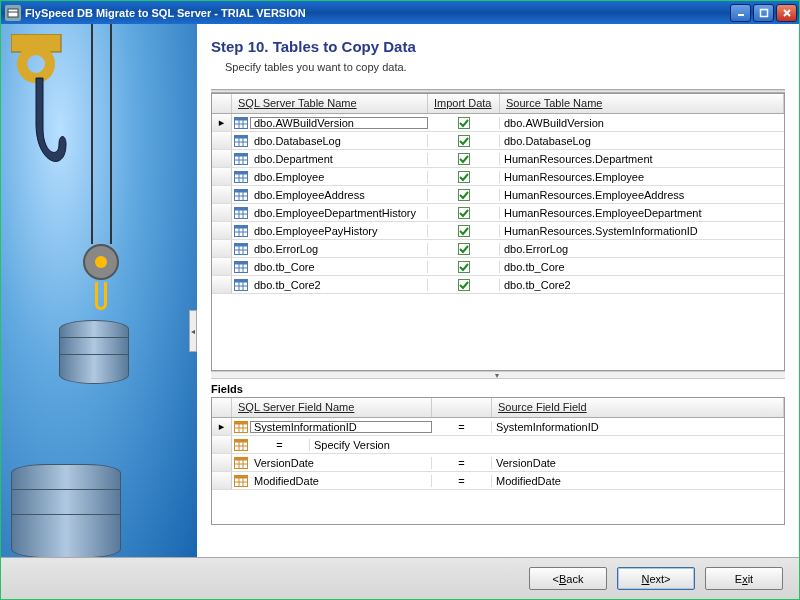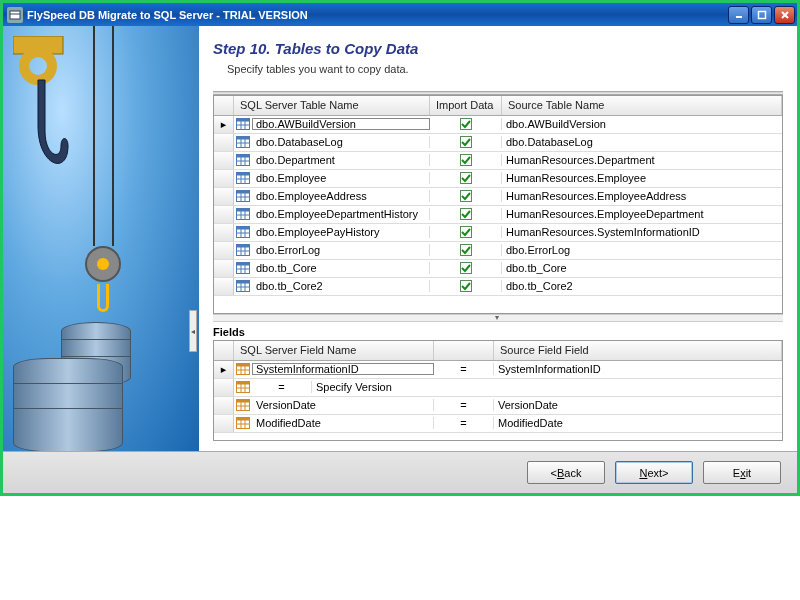--- a/index.html
+++ b/index.html
@@ -1,17 +1,17 @@
 <!DOCTYPE html>
 <html><head>
 <meta charset="utf-8">
 <style>
 * { box-sizing: border-box; margin: 0; padding: 0; }
 body { font-family: Tahoma, sans-serif; font-size: 11px; background: #fff; width: 800px; height: 600px; overflow: hidden; position: relative; }
-.window { width: 800px; height: 496px; border: 3px solid #22c55e; background: #fff; display: flex; flex-direction: column; }
+.window { width: 800px; height: 600px; border: 1px solid #22c55e; background: #fff; display: flex; flex-direction: column; }
 .titlebar { height: 23px; background: linear-gradient(to bottom, #1c6cd0 0%, #0e4fa5 50%, #1c6cd0 100%); display: flex; align-items: center; padding: 0 2px 0 4px; color: #fff; font-weight: bold; font-size: 11px; }
 .titlebar .app-icon { width: 16px; height: 16px; margin-right: 4px; background: #8aa; border-radius: 2px; display: flex; align-items: center; justify-content: center; }
 .titlebar .app-icon svg { width: 12px; height: 12px; }
 .titlebar-text { flex: 1; }
 .titlebar-btns { display: flex; gap: 2px; }
 .tb-btn { width: 21px; height: 18px; background: linear-gradient(to bottom, #6aa1e6, #2e6fc6); border: 1px solid #0a246a; border-radius: 3px; display: flex; align-items: center; justify-content: center; color: #fff; font-weight: bold; cursor: pointer; font-size: 9px; }
 .tb-btn.close { background: linear-gradient(to bottom, #e68a6a, #c62e20); }
 .body { flex: 1; display: flex; overflow: hidden; }
 .sidebar { width: 196px; background: radial-gradient(ellipse at 30% 20%, #b8dfff 0%, #5fa8e0 40%, #1865b0 100%); position: relative; overflow: hidden; }
 .hook { position: absolute; top: 10px; left: 10px; }
@@ -21,27 +21,27 @@
 .pulley::after { content: ''; position: absolute; left: 10px; top: 10px; width: 12px; height: 12px; background: #fb0; border-radius: 50%; }
 .smallhook { position: absolute; left: 94px; top: 258px; width: 12px; height: 28px; border: 3px solid #fb0; border-top: none; border-radius: 0 0 12px 12px; }
 .dbstack { position: absolute; left: 58px; top: 296px; }
 .dbstack2 { position: absolute; left: 10px; bottom: 0; }
 .cyl { width: 70px; height: 18px; background: linear-gradient(to right, #5a7a9a 0%, #b0c8e0 50%, #5a7a9a 100%); border: 1px solid #456; margin-bottom: -1px; }
 .cyl:first-child { border-radius: 35px 35px 0 0 / 9px 9px 0 0; }
 .cyl:last-child { height: 30px; border-radius: 0 0 35px 35px / 0 0 9px 9px; }
 .dbstack2 .cyl { width: 110px; height: 26px; }
 .dbstack2 .cyl:last-child { height: 44px; }
 .main { flex: 1; background: #fff; display: flex; flex-direction: column; padding: 10px 14px 10px 14px; overflow: hidden; }
-.heading { font-size: 15px; font-weight: bold; color: #2a3a8a; margin: 4px 0 6px 0; font-style: italic; }
+.heading { font-size: 15px; font-weight: bold; color: #2a3a8a; margin: 4px 0 6px 0; }
 .subtext { font-size: 11px; color: #333; margin-bottom: 16px; padding-left: 14px; }
 .divider-top { height: 4px; background: linear-gradient(to bottom, #ccc, #eee); border-top: 1px solid #aaa; border-bottom: 1px solid #aaa; margin-bottom: 0; }
 .grid-wrap { border: 1px solid #999; background: #fff; overflow: hidden; display: flex; flex-direction: column; }
 .grid-wrap.top { height: 278px; }
 .ghead { height: 20px; background: linear-gradient(to bottom, #fdfdfd, #e6e6e6); display: flex; border-bottom: 1px solid #aaa; font-size: 11px; color: #222; }
-.ghead .cell { border-right: 1px solid #ccc; padding: 3px 6px; }
+.ghead .cell { border-right: 1px solid #ccc; padding: 3px 6px; text-decoration: underline; }
 .gbody { flex: 1; overflow: auto; background: #fff; }
 .row { height: 18px; display: flex; border-bottom: 1px solid #ddd; align-items: center; font-size: 11px; }
 .row.sel { background: #fff; }
 .rowsel { width: 20px; height: 100%; background: linear-gradient(to bottom, #fdfdfd, #e6e6e6); border-right: 1px solid #ccc; display: flex; align-items: center; justify-content: center; }
 .ticon { width: 18px; height: 100%; display: flex; align-items: center; justify-content: center; }
 .ticon svg { width: 14px; height: 12px; }
 .c-name { border-right: 1px solid #ddd; padding: 0 4px; overflow: hidden; white-space: nowrap; }
 .c-import { width: 72px; border-right: 1px solid #ddd; display: flex; align-items: center; justify-content: center; }
 .c-eq { width: 60px; border-right: 1px solid #ddd; display: flex; align-items: center; justify-content: center; }
 .c-source { flex: 1; padding: 0 4px; overflow: hidden; white-space: nowrap; }

